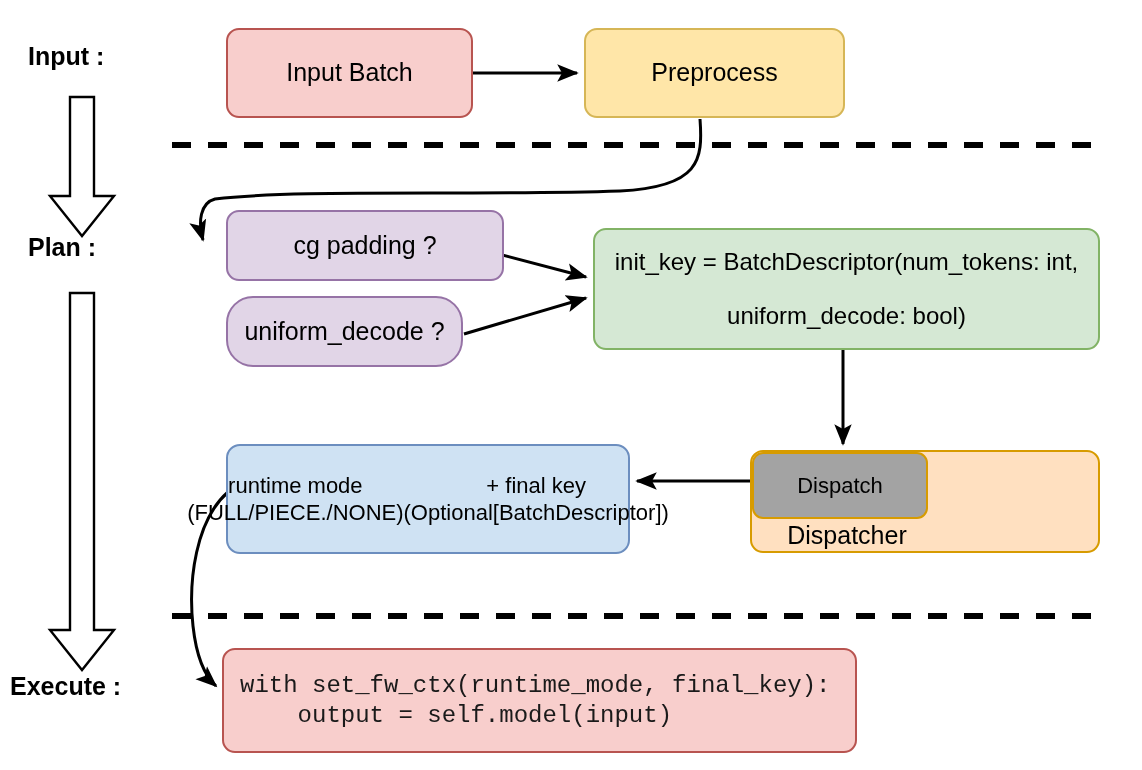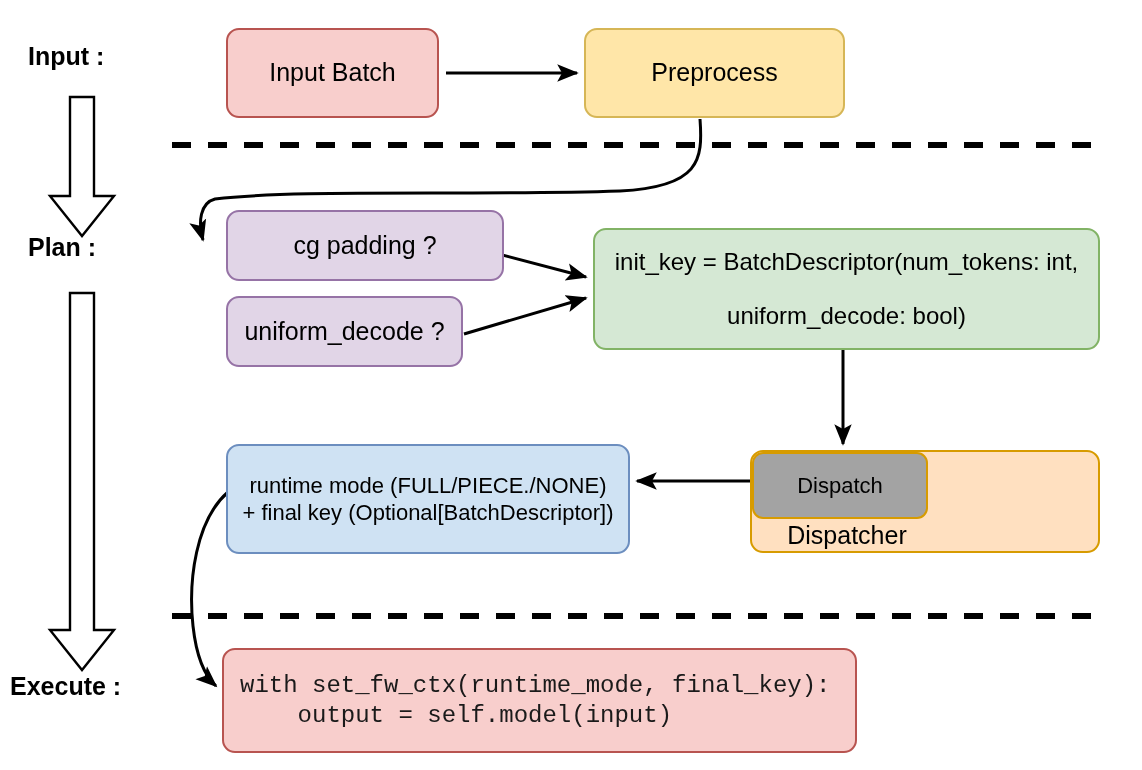--- a/index.html
+++ b/index.html
@@ -88,37 +88,37 @@
 
     <line x1="752" y1="481" x2="637" y2="481" stroke="#000000" stroke-width="3" marker-end="url(#arrowhead)"></line>
 
     <path d="M 228,492 C 196,520 188,580 193,626 C 197,662 207,678 216,686" fill="none" stroke="#000000" stroke-width="3" marker-end="url(#arrowhead)"></path>
   </svg>
 
   <div class="stage-label" style="left:28px; top:42px;">Input :</div>
   <div class="stage-label" style="left:28px; top:233px;">Plan :</div>
   <div class="stage-label" style="left:10px; top:672px;">Execute :</div>
 
-  <div class="node" style="left:226px; top:28px; width:213px; height:90px;
+  <div class="node" style="left:226px; top:28px; width:247px; height:90px;
               background:#f8cecc; border-color:#b85450; font-size:25px;">
     <span class="node-text">Input Batch</span>
   </div>
 
   <div class="node" style="left:584px; top:28px; width:261px; height:90px;
               background:#ffe6a8; border-color:#d6b656; font-size:25px;">
     <span class="node-text">Preprocess</span>
   </div>
 
   <div class="node" style="left:226px; top:210px; width:278px; height:71px;
               background:#e1d5e7; border-color:#9673a6; font-size:25px;">
     <span class="node-text">cg padding ?</span>
   </div>
 
   <div class="node" style="left:226px; top:296px; width:237px; height:71px;
-              background:#e1d5e7; border-color:#9673a6; font-size:25px;">
+              background:#e1d5e7; border-color:#9673a6; font-size:25px;border-radius:27px;">
     <span class="node-text">uniform_decode ?</span>
   </div>
 
   <div class="node" style="left:593px; top:228px; width:507px; height:122px;
               background:#d5e8d4; border-color:#82b366; font-size:24px; flex-direction:column;gap:24px;">
     <span class="node-text">init_key = BatchDescriptor(num_tokens: int,</span>
     <span class="node-text">uniform_decode: bool)</span>
   </div>
 
   <div class="node" style="left:750px; top:450px; width:350px; height:103px;
@@ -128,21 +128,21 @@
     <span class="node-text" style="text-align:center; width:190px;">Cudagraph</span>
     <span class="node-text" style="text-align:center; width:190px;">Dispatcher</span>
   </div>
 
   <div class="node" style="left:752px; top:452px; width:176px; height:67px;
               background:#a3a3a3; border-color:#d79b00; font-size:22px; border-radius:11px;">
     <span class="node-text">Dispatch</span>
   </div>
 
   <div class="node" style="left:226px; top:444px; width:404px; height:110px;
-              background:#cfe2f3; border-color:#6c8ebf; font-size:22px; flex-direction:column;">
+              background:#cfe2f3; border-color:#6c8ebf; font-size:22px; flex-direction:row;border-radius:14px;">
     <span class="node-text">runtime mode (FULL/PIECE./NONE)</span>
     <span class="node-text">+ final key (Optional[BatchDescriptor])</span>
   </div>
 
   <div class="node code" style="left:222px; top:648px; width:635px; height:105px;
               background:#f8cecc; border-color:#b85450; font-size:24px; flex-direction:column;
               align-items:flex-start; justify-content:center;">
     <span class="node-text">with set_fw_ctx(runtime_mode, final_key):</span>
     <span class="node-text">    output = self.model(input)</span>
   </div>

